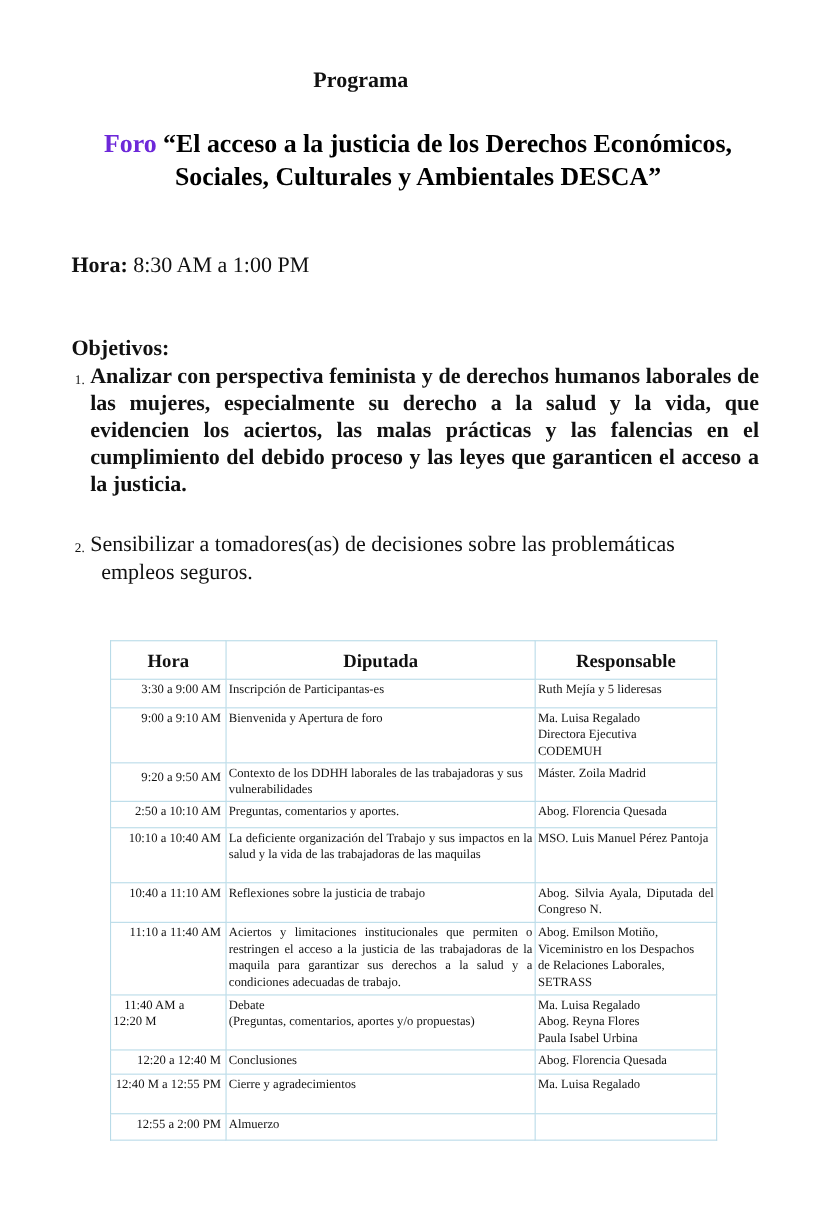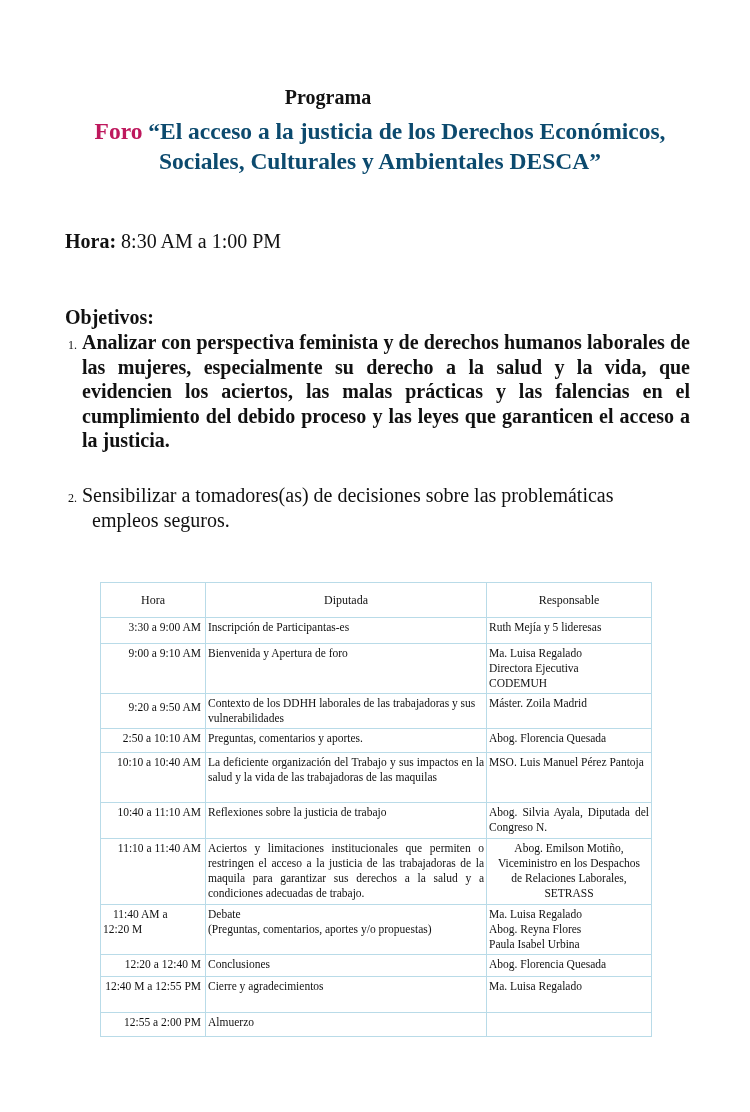--- a/index.html
+++ b/index.html
@@ -2,28 +2,28 @@
 <html><head>
   <meta charset="utf-8">
   <style>
     html, body { margin: 0; padding: 0; background: #ffffff; }
     body {
       width: 750px; height: 1112px; overflow: hidden; position: relative;
       font-family: "Liberation Serif", "DejaVu Serif", serif; color: #111;
     }
     .title {
       position: absolute; top: 62px; left: 0; width: 656px; text-align: center;
-      font-weight: bold; font-size: 20px; margin-top: 24px;
+      font-weight: bold; font-size: 20px;
     }
     .forum {
       position: absolute; top: 116px; left: 40px; width: 680px; text-align: center;
       font-weight: bold; font-size: 23.5px; line-height: 30px;
     }
-    .forum .lead { color: #be185d; }
-    .forum .name { color: #0c4a6e; }
+    .forum .lead { color: #6d28d9; }
+    .forum .name { color: #000000; }
     .meta { position: absolute; left: 65px; top: 229px; font-size: 20px; line-height: 24px; }
     .meta b { font-weight: bold; }
     .obj-head { position: absolute; left: 65px; top: 306px; font-size: 20px; font-weight: bold; }
     .obj {
       position: absolute; left: 82px; width: 608px; font-size: 20px; line-height: 24.5px;
       text-align: justify;
     }
     .obj .num {
       position: absolute; left: -14px; top: 3px; font-size: 12px;
     }
@@ -32,21 +32,21 @@
     .obj2 { top: 483px; text-align: left; }
     .obj .indent { padding-left: 10px; }
 
     table.sched {
       position: absolute; left: 100px; top: 582px; width: 552px;
       border-collapse: collapse; font-size: 11.5px; line-height: 15px;
     }
     table.sched td, table.sched th {
       border: 1.5px solid #b9dbe8; vertical-align: top; padding: 2px 2px;
     }
-    table.sched th { font-size: 12px; font-weight: normal; height: 30px; vertical-align: middle; }
+    table.sched th { font-size: 17px; font-weight: bold; height: 30px; vertical-align: middle; }
     table.sched td.hora { width: 98px; text-align: right; padding-right: 4px; white-space: nowrap; }
     table.sched td.act { width: 276px; text-align: justify; }
     table.sched td.resp { text-align: justify; }
     table.sched td.hora.left { text-align: left; }
   </style>
 </head>
 <body>
 
 <div class="title">Programa</div>
 
@@ -115,21 +115,21 @@
       <td class="resp">MSO. Luis Manuel Pérez Pantoja</td>
     </tr>
     <tr style="height:36px">
       <td class="hora">10:40 a 11:10 AM</td>
       <td class="act">Reflexiones sobre la justicia de trabajo</td>
       <td class="resp">Abog. Silvia Ayala, Diputada del Congreso N.</td>
     </tr>
     <tr style="height:66px">
       <td class="hora">11:10 a 11:40 AM</td>
       <td class="act">Aciertos y limitaciones institucionales que permiten o restringen el acceso a la justicia de las trabajadoras de la maquila para garantizar sus derechos a la salud y a condiciones adecuadas de trabajo.</td>
-      <td class="resp" style="text-align:center">
+      <td class="resp" style="text-align:left">
         <div>Abog. Emilson Motiño,</div>
         <div>Viceministro en los Despachos</div>
         <div>de Relaciones Laborales,</div>
         <div>SETRASS</div>
       </td>
     </tr>
     <tr style="height:50px">
       <td class="hora left">
         <div style="padding-left:10px">11:40 AM a</div>
         <div>12:20 M</div>

